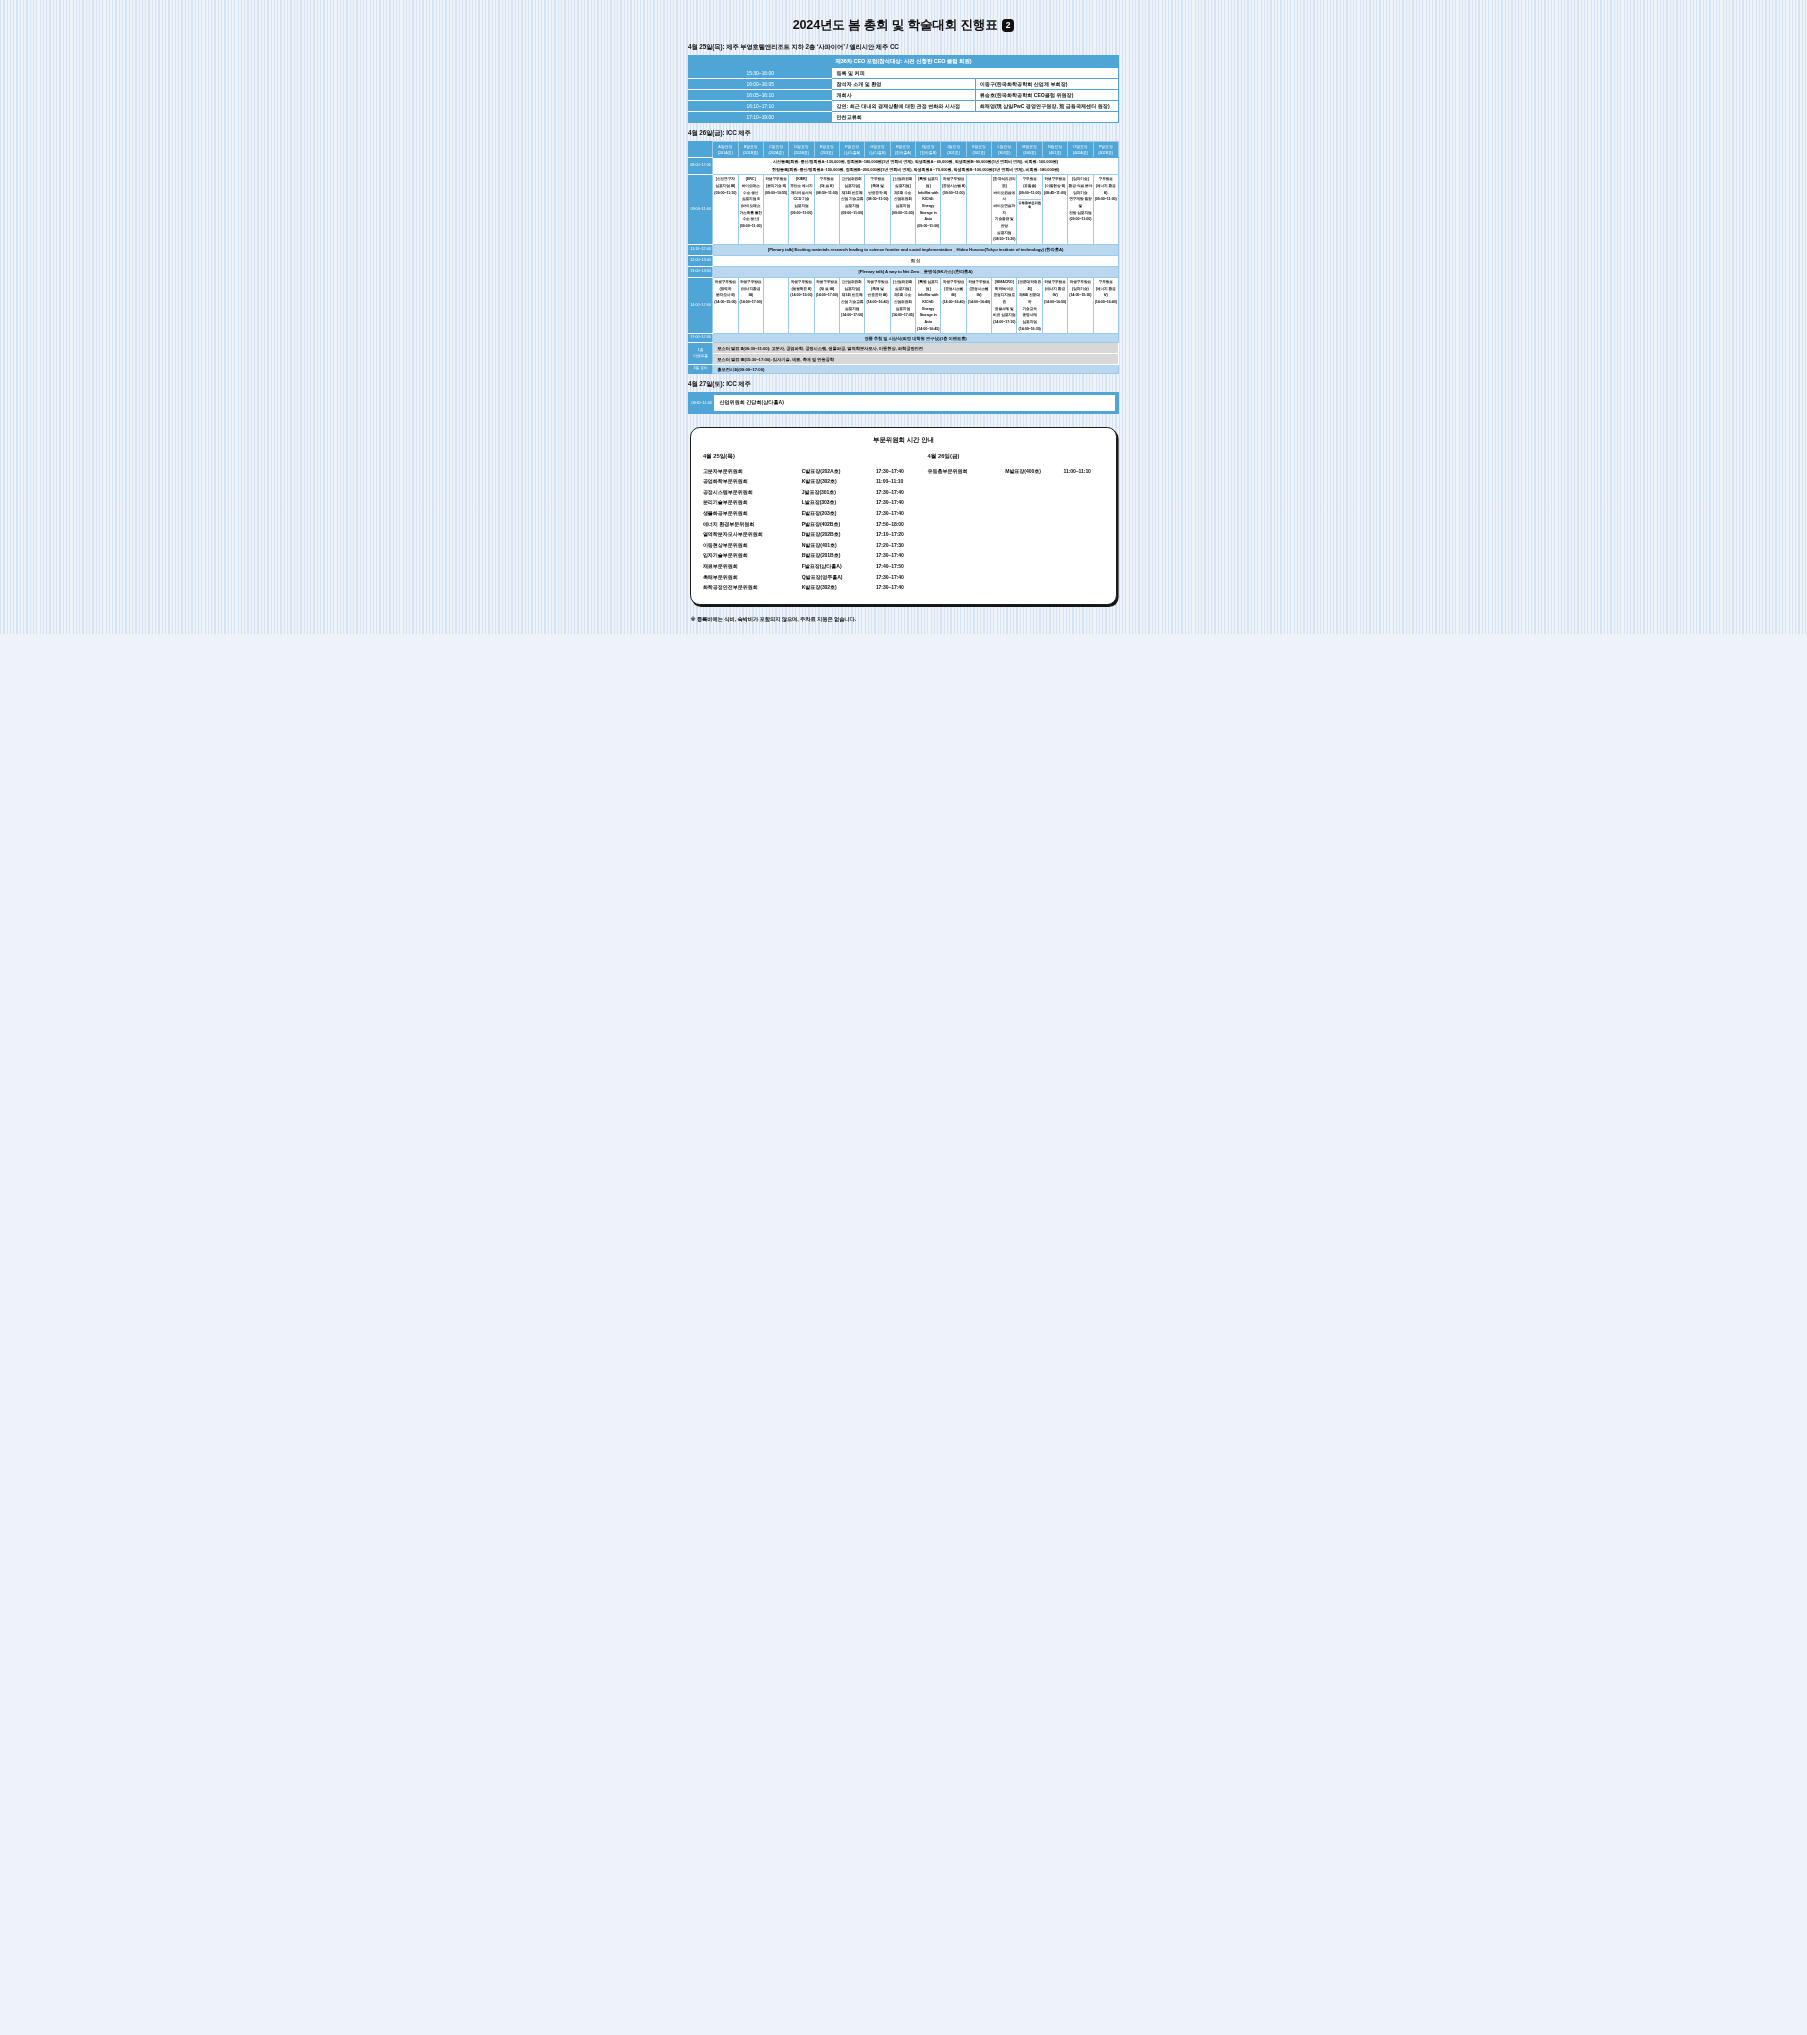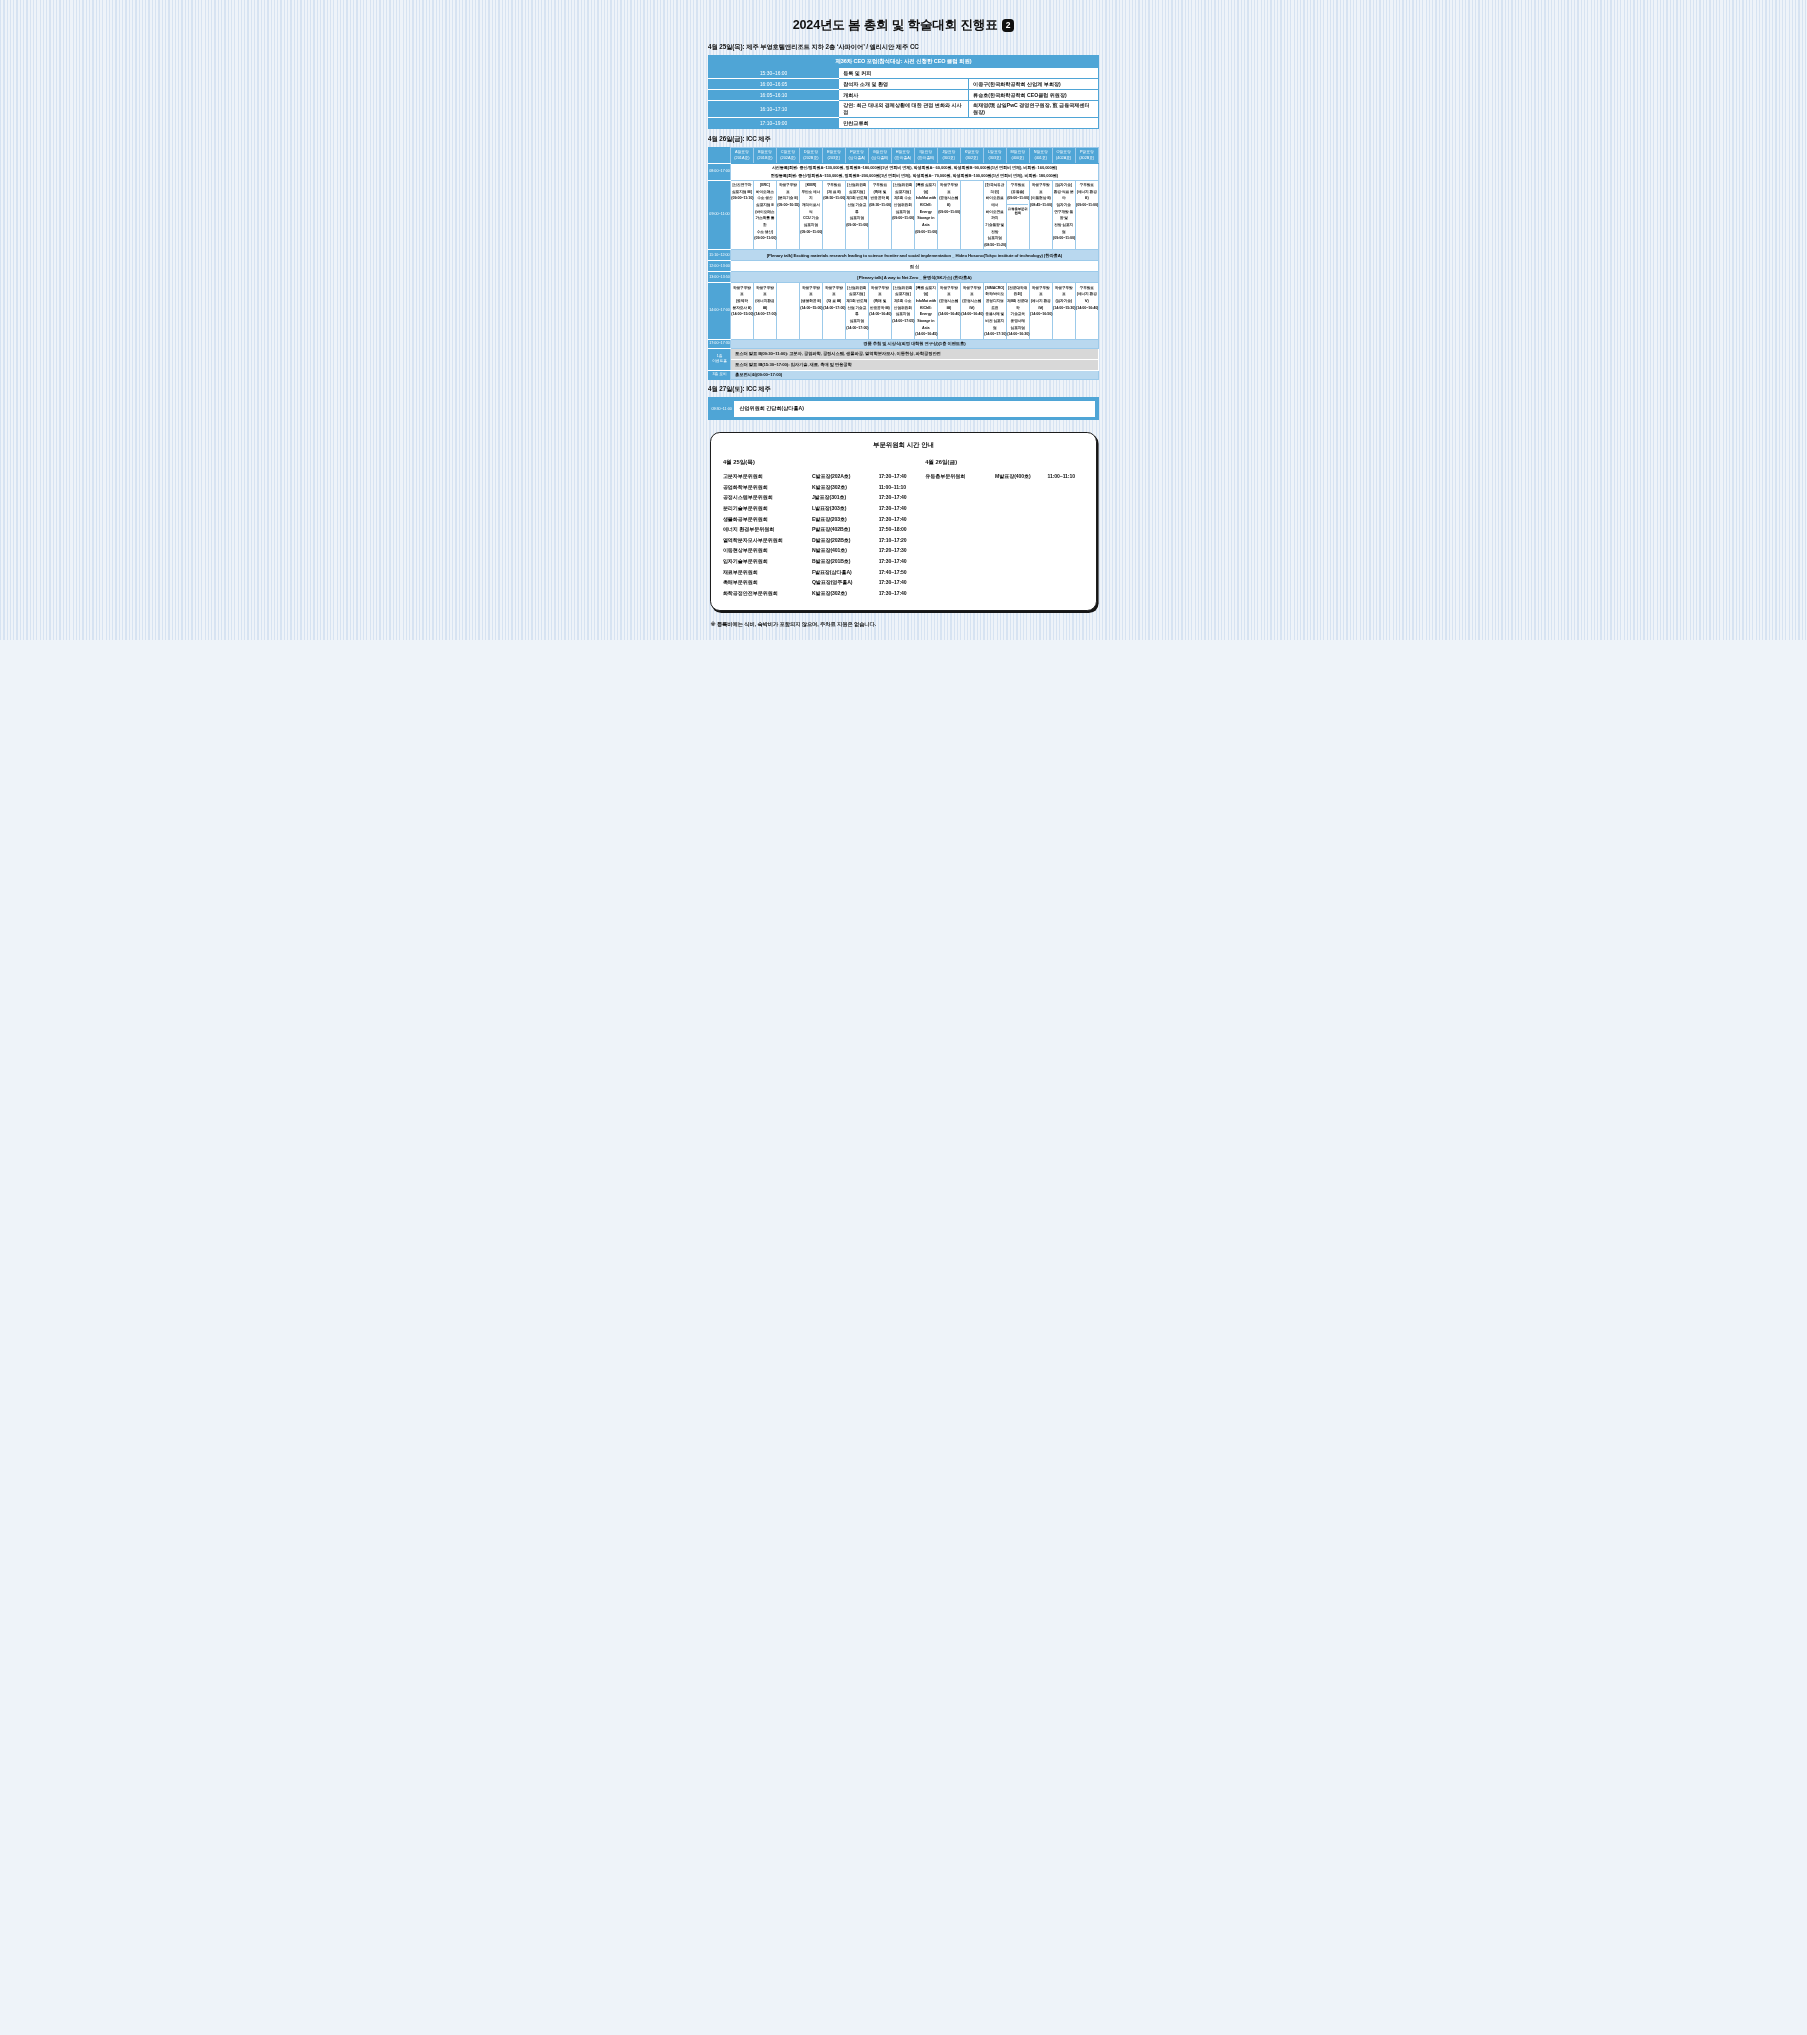--- a/index.html
+++ b/index.html
@@ -2,21 +2,21 @@
 <html style="font-size:6.5px"><head>
 <meta charset="utf-8">
 <style>
   * { margin:0; padding:0; box-sizing:border-box; }
   html,body { background:#eef3f9; }
   body {
     font-family:"Liberation Sans","DejaVu Sans",sans-serif;
     background-image:repeating-linear-gradient(90deg, rgba(196,214,236,.55) 0 1.2px, rgba(238,243,249,0) 1.2px 3.3px);
     color:#111;
   }
-  .page { width:412px; margin:0 auto; padding:9.8px 10.6px 7.3px; }
+  .page { width:452px; margin:0 auto; padding:9.8px 10.6px 7.3px; }
 
   
   .doc-title { text-align:center; margin:7.3px 0 9px; }
   .doc-title h1 { font-size:12.6px; font-weight:800; letter-spacing:-0.2px; display:inline-flex; align-items:center; gap:4.1px; }
   .badge { display:inline-block; min-width:12.6px; height:12.6px; background:#101010; color:#fff; border-radius:3.7px; font-size:8.5px; line-height:12.6px; text-align:center; font-weight:800; }
 
   
   h2.sec { font-size:6.3px; font-weight:800; margin:5.7px 0 2.8px; letter-spacing:-0.1px; }
 
   

